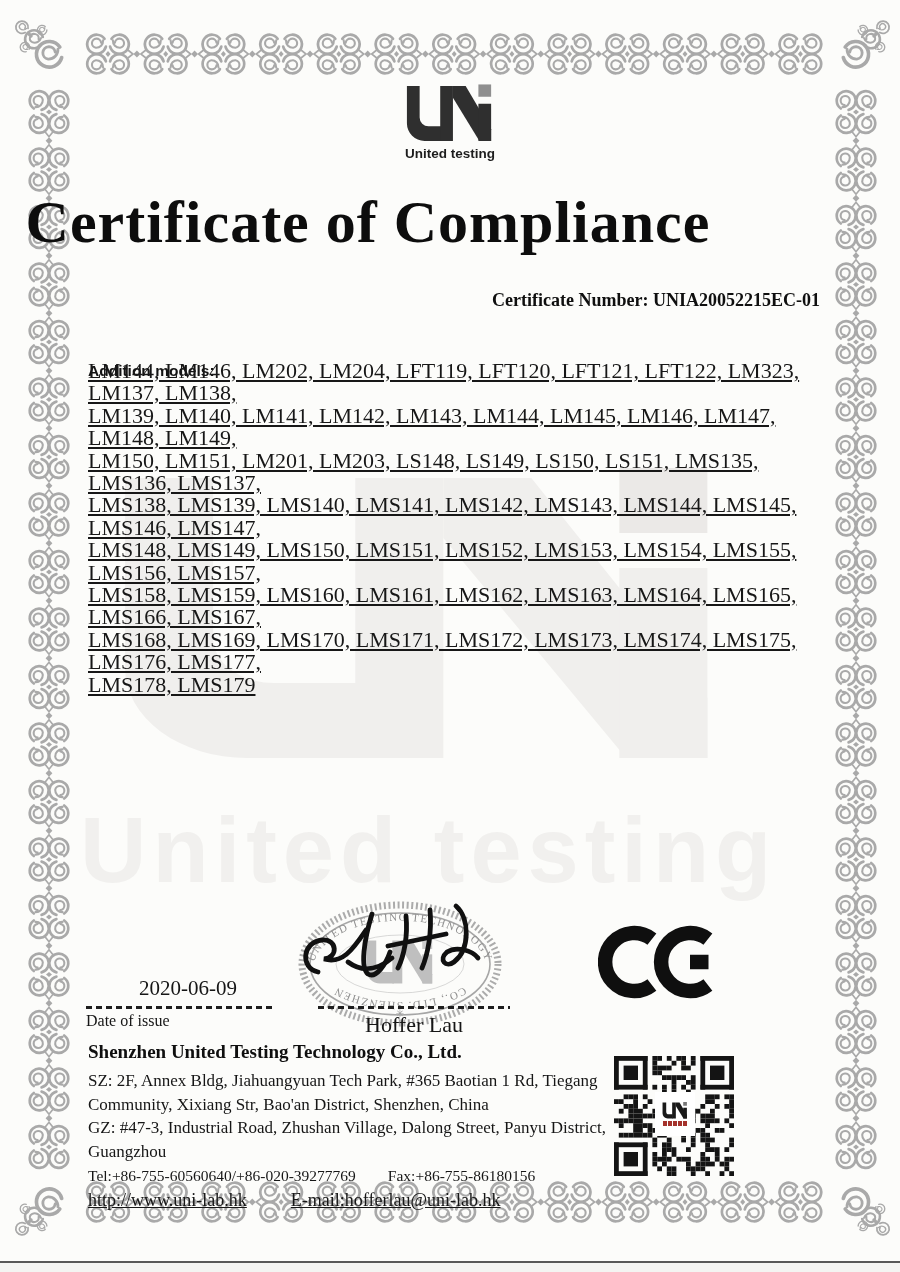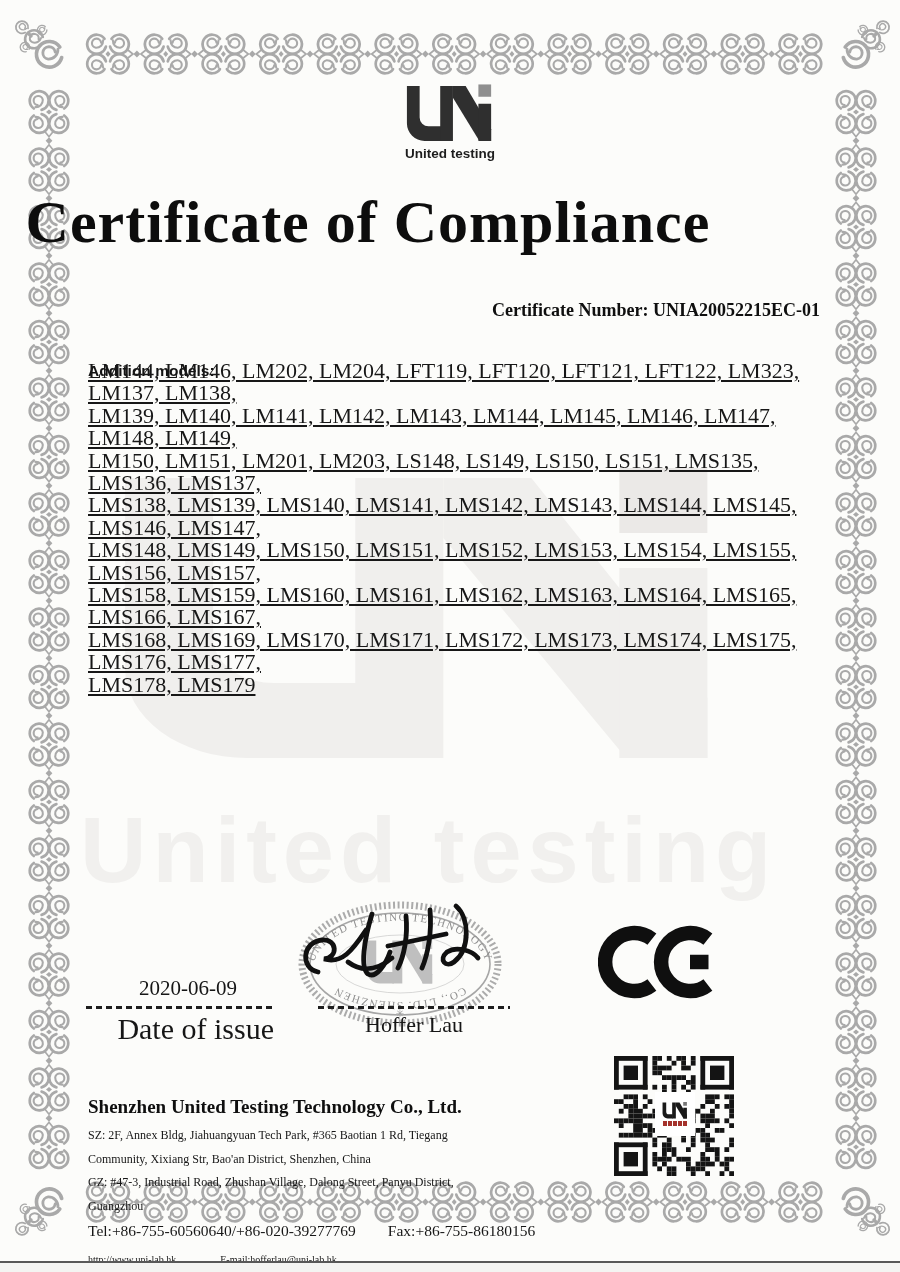--- a/index.html
+++ b/index.html
@@ -22,51 +22,51 @@
   #logo{left:403px; top:84px; width:94px; height:59px; z-index:5; color:#2f2f2f; --dot:#8f8f8f;}
   #logo-tagline{
     left:350px; top:146px; width:200px; z-index:5; text-align:center;
     font-family:"Liberation Sans", sans-serif; font-weight:bold; font-size:13.5px; color:#1d1d1d;
   }
   #title{
     left:0; top:188px; width:736px; z-index:5; text-align:center;
     font-weight:bold; font-size:60px; letter-spacing:1px; color:#0d0d0d;
   }
   #cert-number{
-    right:80px; top:300px; z-index:5;
+    right:80px; top:290px; z-index:5;
     font-weight:bold; font-size:18px; color:#0f0f0f;
   }
   
   #models-label{
     left:88px; top:337px; z-index:5;
     font-family:"Liberation Sans", sans-serif; font-weight:bold; font-size:15.5px; color:#141414;margin-top:25px;
   }
   #models-list{
     left:88px; top:360px; width:736px; z-index:5;
     font-size:22px; line-height:22.4px; white-space:pre-line; color:#171717;text-decoration:underline;
   }
   
   .dashline{height:3px; z-index:5;
     background:repeating-linear-gradient(90deg,#1e1e1e 0 6px, transparent 6px 10px);}
   #dash-date{left:86px; top:1006px; width:188px;}
   #dash-sign{left:318px; top:1006px; width:192px; z-index:6;}
   #issue-date{left:94px; top:976px; width:188px; text-align:center; font-size:21px; z-index:5;}
-  #date-label{left:86px; top:1012px; width:188px; text-align:right; font-size:30px; z-index:5;}
+  #date-label{left:86px; top:1012px; width:188px; text-align:left; font-size:16px; z-index:5;}
   #signer-name{left:318px; top:1012px; width:192px; text-align:center; font-size:22px; z-index:7;}
   #stamp-svg{left:293px; top:897px; z-index:4; color:#bfbfbf; --dot:#cbcbcb;}
   #signature-svg{left:290px; top:895px; z-index:6;}
   #ce-svg{left:598px; top:922px; z-index:5;}
   .sr{position:absolute; width:1px; height:1px; overflow:hidden; clip-path:inset(50%);}
   
-  #footer{left:88px; top:1096px; width:540px; z-index:5;}
+  #footer{left:88px; top:1041px; width:540px; z-index:5;}
   #company-name{font-weight:bold; font-size:19px; color:#0f0f0f; margin:0 0 6px 0;}
-  #address{font-size:12px; line-height:23.5px; white-space:pre-line;}
+  #address{font-size:17px; line-height:23.5px; white-space:pre-line;}
   #telfax{font-size:15.5px; margin-top:4px;}
   #telfax .fax{margin-left:32px;}
-  #links{font-size:10px; margin-top:14px;}
+  #links{font-size:18px; margin-top:5px;}
   #links a{color:#161616; text-decoration:underline;}
   #links .email{margin-left:44px;}
   
   #qr-svg{left:614px; top:1056px; z-index:5;}
   #qr-label{
     left:655px; top:1092px; width:40px; height:44px; z-index:6;
     background:#fff; display:flex; flex-direction:column; align-items:center;
     justify-content:center; gap:2px;
   }
   #qr-label svg{color:#1a1a1a; --dot:#777;}

